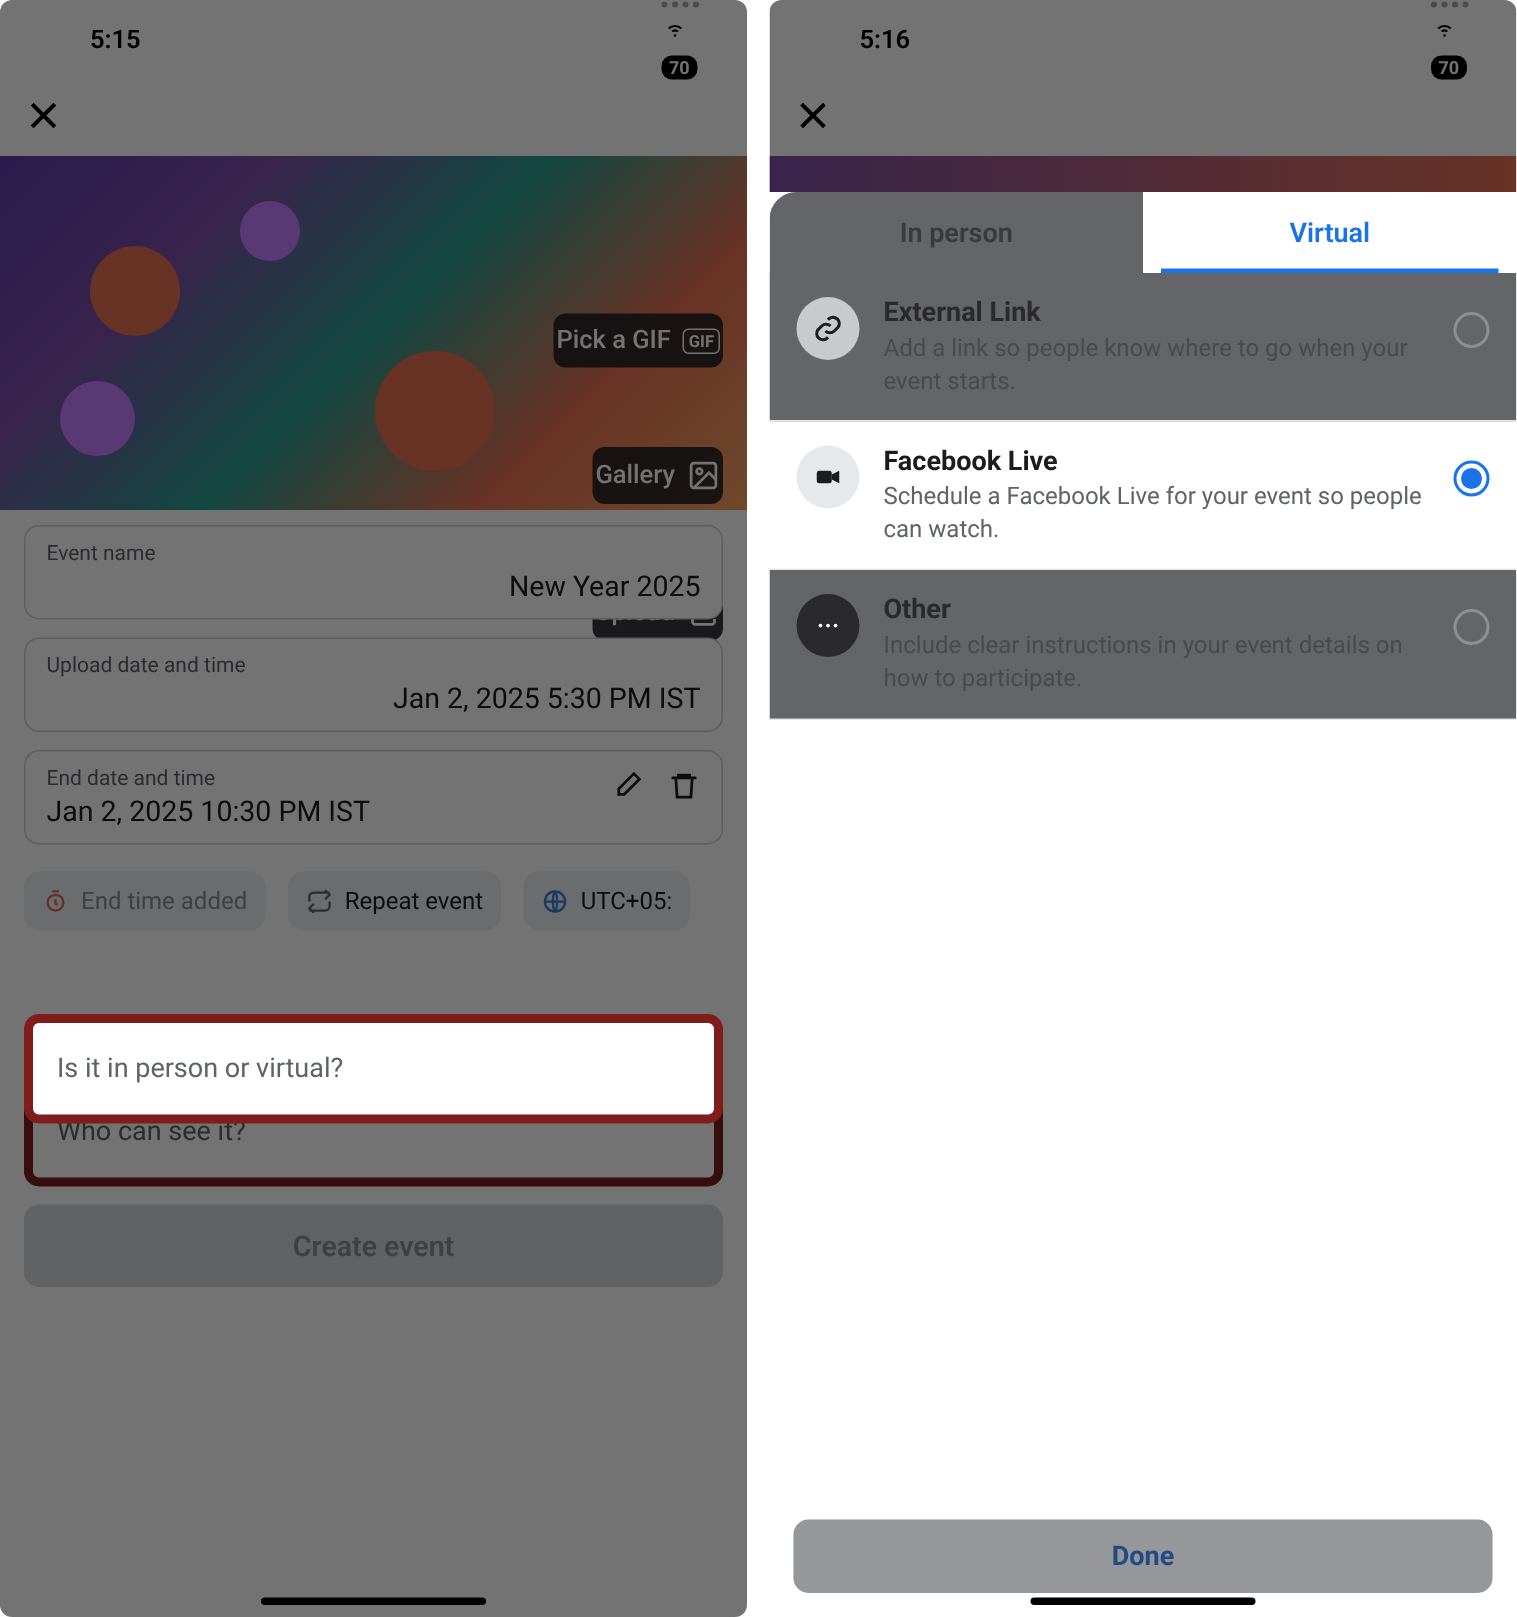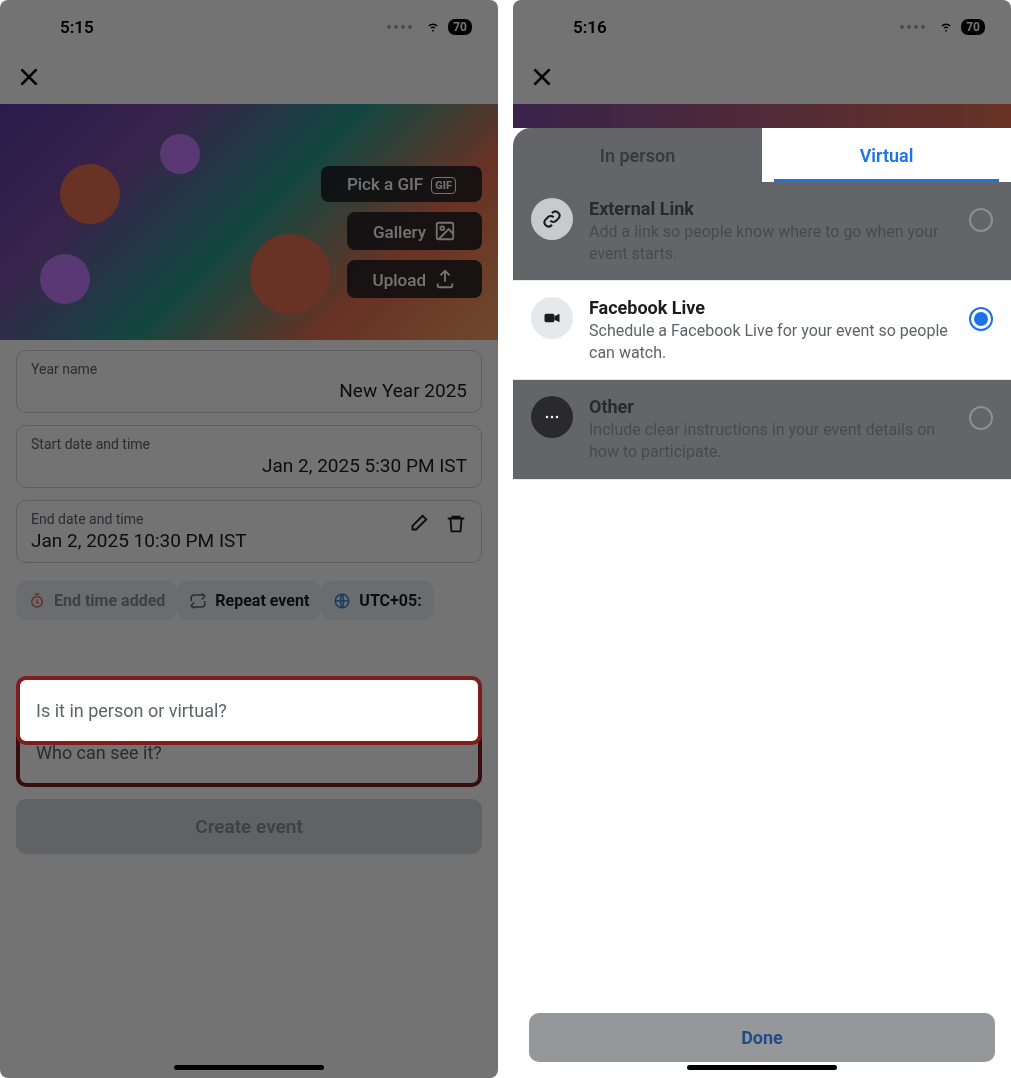--- a/index.html
+++ b/index.html
@@ -5,57 +5,57 @@
   * { box-sizing: border-box; margin: 0; padding: 0; font-family: -apple-system, BlinkMacSystemFont, "Segoe UI", Roboto, Helvetica, Arial, sans-serif; }
   body { background: #fff; width: 1011px; height: 1078px; overflow: hidden; }
   .container { display: flex; width: 1011px; height: 1078px; }
   .phone { position: relative; background: #fff; overflow: hidden; border-radius: 8px; }
   .phone.left { width: 498px; height: 1078px; }
   .phone.right { width: 498px; height: 1078px; margin-left: 15px; }
   .dim-overlay { position: absolute; inset: 0; background: rgba(0,0,0,0.55); pointer-events: none; z-index: 5; }
   
   
   .status-bar { height: 54px; display: flex; align-items: center; justify-content: space-between; padding: 0 26px 0 60px; font-weight: 600; font-size: 17px; color: #000; position: relative; z-index: 1; }
-  .status-right { display: flex; align-items: center; gap: 6px; }
+  .status-right { display: flex; align-items: flex-start; gap: 6px; flex-direction: column; }
   .dots { display:flex; gap:3px; margin-right:6px;}
   .dots span{width:4px;height:4px;border-radius:50%;background:#a8a8a8;}
   .wifi-icon svg { width: 18px; height: 14px; }
   .battery-badge { background:#000; color:#fff; font-size:12px; font-weight:700; border-radius:7px; padding:1px 5px; }
   
   
   .nav-header { height: 50px; display: flex; align-items: center; padding: 0 16px; position: relative; z-index:1;}
   .close-x svg { width: 26px; height: 26px; }
   
   
   .cover { height: 236px; position: relative; background: linear-gradient(135deg, #5b3ea8 0%, #7d4fa8 25%, #2a9d8f 50%, #e76f51 75%, #f4a261 100%); z-index:1;}
   .cover-note { position:absolute; border-radius:50%; }
   .cover .n1{width:60px;height:60px;background:#e76f51;left:60px;top:60px;}
   .cover .n2{width:40px;height:40px;background:#c77dff;left:160px;top:30px;}
   .cover .n3{width:80px;height:80px;background:#e76f51;left:250px;top:130px;}
   .cover .n4{width:50px;height:50px;background:#c77dff;left:40px;top:150px;}
   .cover-buttons { position: absolute; right: 16px; top: 62px; display: flex; flex-direction: column; gap: 10px; align-items:flex-end;}
-  .cover-btn { background: rgba(30,30,35,0.88); color: #fff; border-radius: 8px; padding: 8px 26px; display: flex; align-items: flex-end; gap: 8px; font-size: 17px; font-weight: 500; }
+  .cover-btn { background: rgba(30,30,35,0.88); color: #fff; border-radius: 8px; padding: 8px 2px; display: flex; align-items: center; gap: 8px; font-size: 17px; font-weight: 500; margin-top: 43px; }
   .cover-btn svg { width: 22px; height: 22px; }
   .gif-badge{border:1.5px solid #fff;border-radius:4px;font-size:11px;padding:1px 3px;font-weight:700;}
   
   
   .form-area { padding: 10px 16px 0 16px; position:relative; z-index:1;}
   .field { border: 1px solid #d0d0d4; border-radius: 10px; padding: 10px 14px; margin-bottom: 12px; background:#fff;}
   .field-label { font-size: 14px; color: #5f6369; }
   .field-value { font-size: 19px; color: #1c1c1e; margin-top: 2px; text-align: right; }
   .field-row { display:flex; justify-content:space-between; align-items:flex-start;}
   .field-actions{display:flex;gap:16px;padding-top:2px;}
   .field-actions svg{width:22px;height:22px;}
   
-  .chips { display:flex; gap:0; padding:6px 0 14px 0; overflow:hidden;font-weight:bold;}
+  .chips { display:flex; gap:15px; padding:6px 0 14px 0; overflow:hidden;}
   .chip { background:#eef0f3; border-radius:10px; padding:10px 12px; display:flex; align-items:center; gap:8px; font-size:16px; color:#1c1c1e; white-space:nowrap;}
   .chip.muted{color:#8e8e93;}
   .chip svg{width:18px;height:18px;}
   
-  .prompt-field { border:4px solid #7f1d1d; border-radius:10px; padding:20px 16px; background:#fff; font-size:18px; color:#5f6369; margin-bottom:12px;}
+  .prompt-field { border:6px solid #7f1d1d; border-radius:10px; padding:20px 16px; background:#fff; font-size:18px; color:#5f6369; margin-bottom:12px;}
   .prompt-field.tall{min-height:110px;}
   
   .create-btn { margin:10px 16px; background:#d8dade; color:#8e8e93; text-align:center; padding:16px; border-radius:10px; font-size:19px; font-weight:600;}
   
   .home-indicator{position:absolute;bottom:8px;left:50%;transform:translateX(-50%);width:150px;height:5px;background:#000;border-radius:3px;z-index:30;}
   
   
   .highlight-field { position:absolute; left:0; right:0; padding:0 16px; z-index:20;}
   .highlight-field .prompt-field{box-shadow:0 0 0 3px rgba(255,255,255,0);}
   
@@ -148,25 +148,25 @@
           <span>Upload</span>
           <svg viewBox="0 0 24 24" fill="none" stroke="#fff" stroke-width="2">
               <path d="M12 3v12M7 8l5-5 5 5M4 17v2a2 2 0 002 2h12a2 2 0 002-2v-2"></path>
             </svg>
         </div>
       </div>
     </div>
 
     <div class="form-area">
       <div class="field">
-        <div class="field-label">Year name</div>
+        <div class="field-label">Event name</div>
         <div class="field-value">New Year 2025</div>
       </div>
       <div class="field">
-        <div class="field-label">Start date and time</div>
+        <div class="field-label">Upload date and time</div>
         <div class="field-value">Jan 2, 2025 5:30 PM IST</div>
       </div>
       <div class="field">
         <div class="field-row">
           <div>
             <div class="field-label">End date and time</div>
             <div class="field-value">Jan 2, 2025 10:30 PM IST</div>
           </div>
           <div class="field-actions">
             <svg viewBox="0 0 24 24" fill="none" stroke="#1c1c1e" stroke-width="2">

